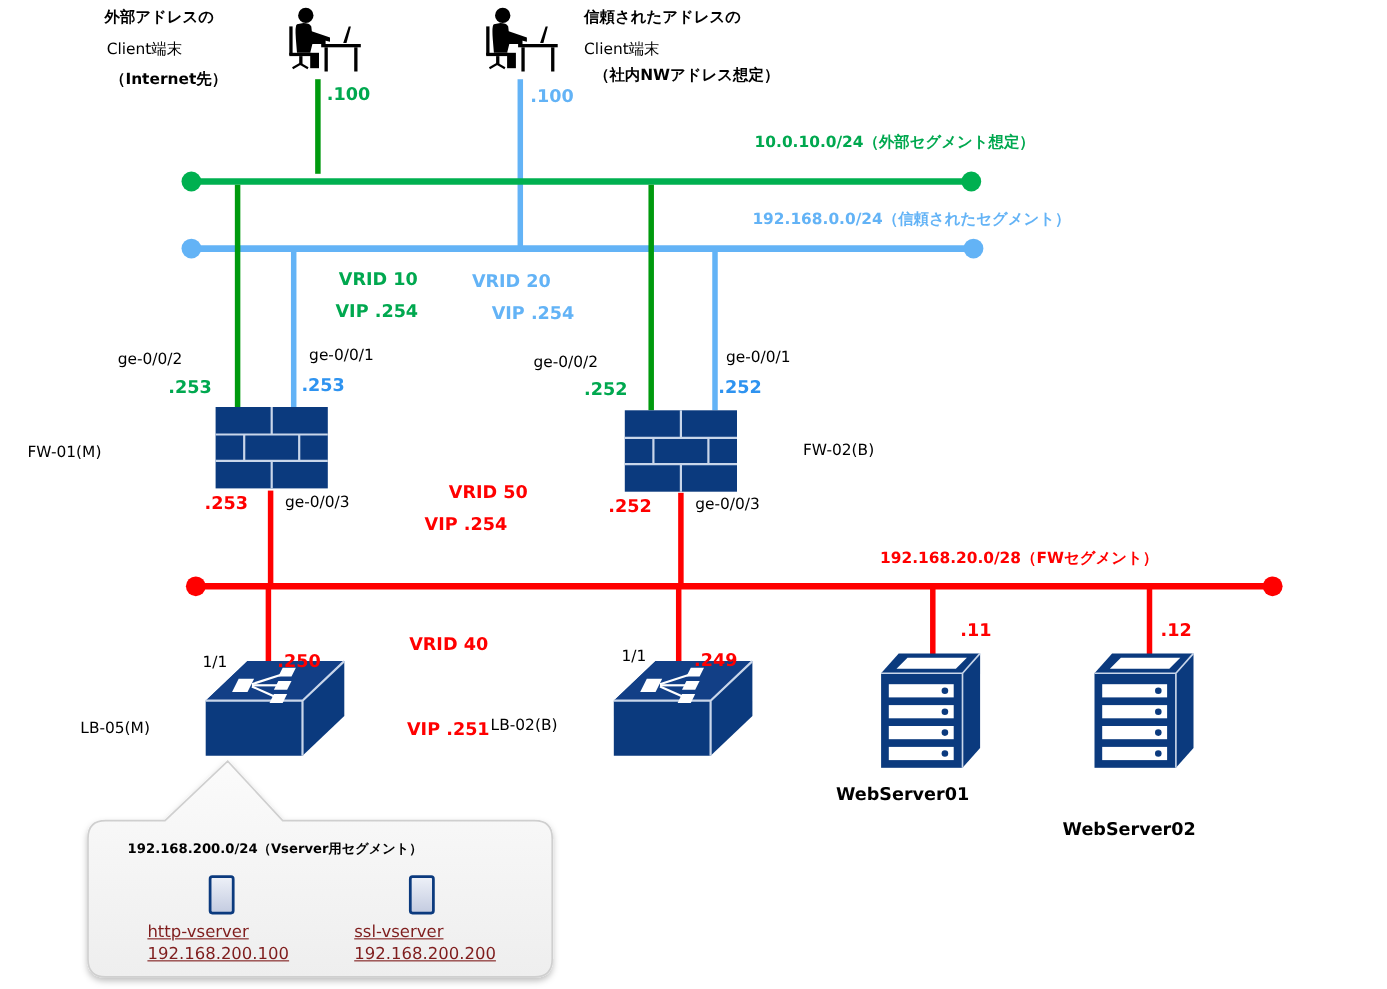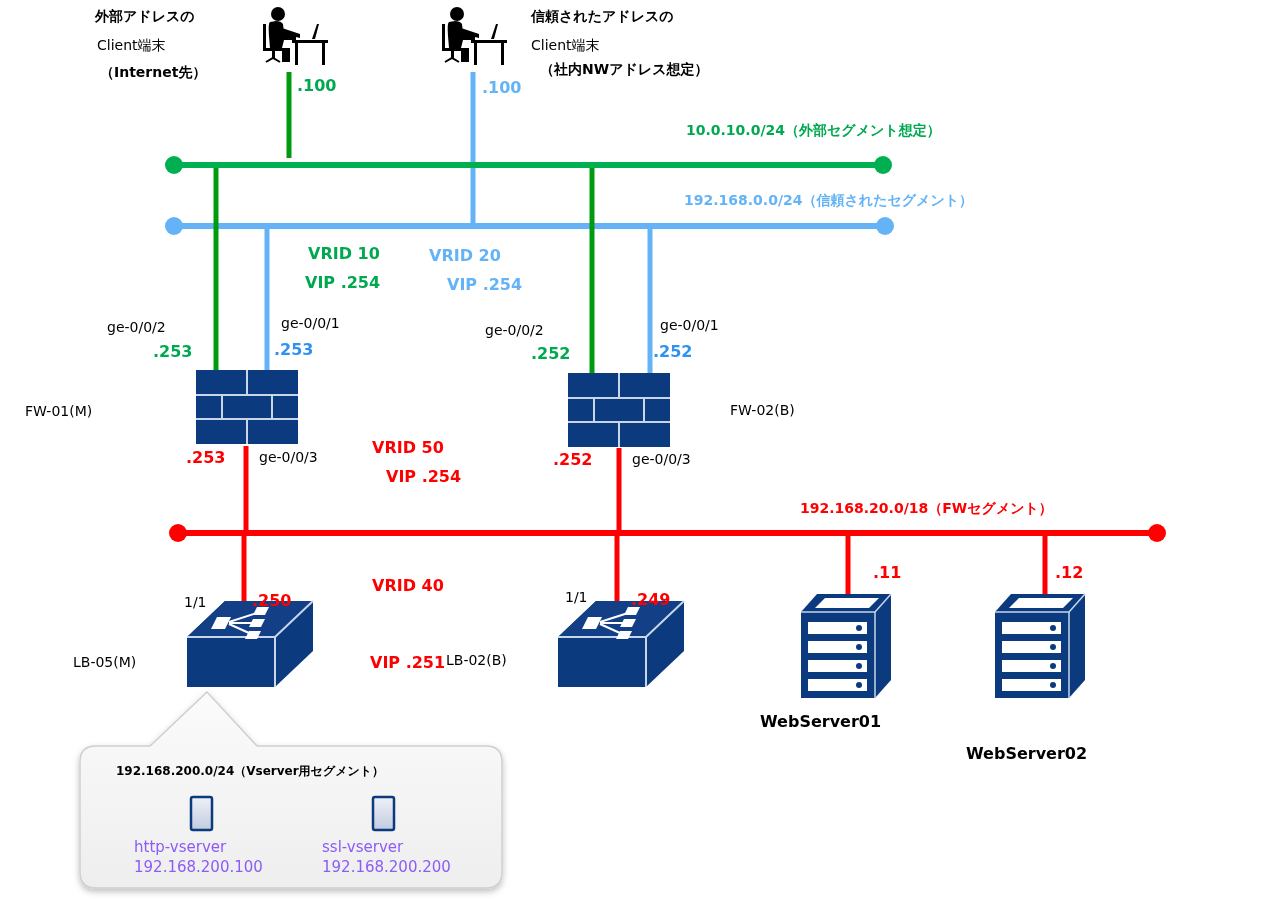--- a/index.html
+++ b/index.html
@@ -9,21 +9,21 @@
   .t { position: absolute; white-space: nowrap; line-height: 1; }
   .bold { font-weight: bold; }
   .blk { color: #000; }
   .green { color: #00a84f; }
   .lblue { color: #63b3f6; }
   .dblue { color: #2e93f0; }
   .red { color: #ff0000; }
   .f20 { font-size: 16px; }
   .f19 { font-size: 14px; }
   .f15 { font-size: 12px; }
-  .callout-txt { position: absolute; font-size: 15px; color: #8b5cf6; line-height: 20px; white-space: nowrap; }
+  .callout-txt { position: absolute; font-size: 15px; color: #7f1d1d; line-height: 20px; white-space: nowrap; text-decoration: underline; }
 </style>
 </head>
 <body>
 
 <svg id="diagram" width="1261" height="899" viewBox="0 0 1261 899">
   <defs>
     <linearGradient id="calloutGrad" x1="0" y1="0" x2="0" y2="1">
       <stop offset="0" stop-color="#fbfbfb"></stop>
       <stop offset="1" stop-color="#eeeeee"></stop>
     </linearGradient>
@@ -155,27 +155,27 @@
 <div class="t bold blk f19" style="left:100px; top:65px;text-align:center;">（Internet先）</div>
 <div class="t bold green f20" style="left:297px; top:78px;">.100</div>
 
 <div class="t bold blk f19" style="left:531px; top:9px;">信頼されたアドレスの</div>
 <div class="t blk f19" style="left:531px; top:38px;">Client端末</div>
 <div class="t bold blk f19" style="left:540px; top:62px;">（社内NWアドレス想定）</div>
 <div class="t bold lblue f20" style="left:482px; top:80px;">.100</div>
 
 <div class="t bold green f19" style="left:686px; top:123px;">10.0.10.0/24（外部セグメント想定）</div>
 <div class="t bold lblue f19" style="left:684px; top:193px;text-align:right;">192.168.0.0/24（信頼されたセグメント）</div>
-<div class="t bold red f19" style="left:800px; top:501px;">192.168.20.0/18（FWセグメント）</div>
+<div class="t bold red f19" style="left:800px; top:501px;">192.168.20.0/28（FWセグメント）</div>
 
 <div class="t bold green f20" style="left:308px; top:246px;">VRID 10</div>
 <div class="t bold green f20" style="left:305px; top:275px;">VIP .254</div>
 <div class="t bold lblue f20" style="left:429px; top:248px;">VRID 20</div>
 <div class="t bold lblue f20" style="left:447px; top:277px;">VIP .254</div>
-<div class="t bold red f20" style="left:372px; top:440px;">VRID 50</div>
+<div class="t bold red f20" style="left:408px; top:440px;">VRID 50</div>
 <div class="t bold red f20" style="left:386px; top:469px;">VIP .254</div>
 <div class="t bold red f20" style="left:372px; top:578px;">VRID 40</div>
 <div class="t bold red f20" style="left:370px; top:607px;margin-top:48px;">VIP .251</div>
 
 <div class="t blk f19" style="left:107px; top:320px;">ge-0/0/2</div>
 <div class="t bold green f20" style="left:153px; top:344px;">.253</div>
 <div class="t blk f19" style="left:281px; top:316px;">ge-0/0/1</div>
 <div class="t bold dblue f20" style="left:274px; top:342px;">.253</div>
 <div class="t blk f19" style="left:25px; top:404px;">FW-01(M)</div>
 <div class="t bold red f20" style="left:186px; top:450px;">.253</div>

